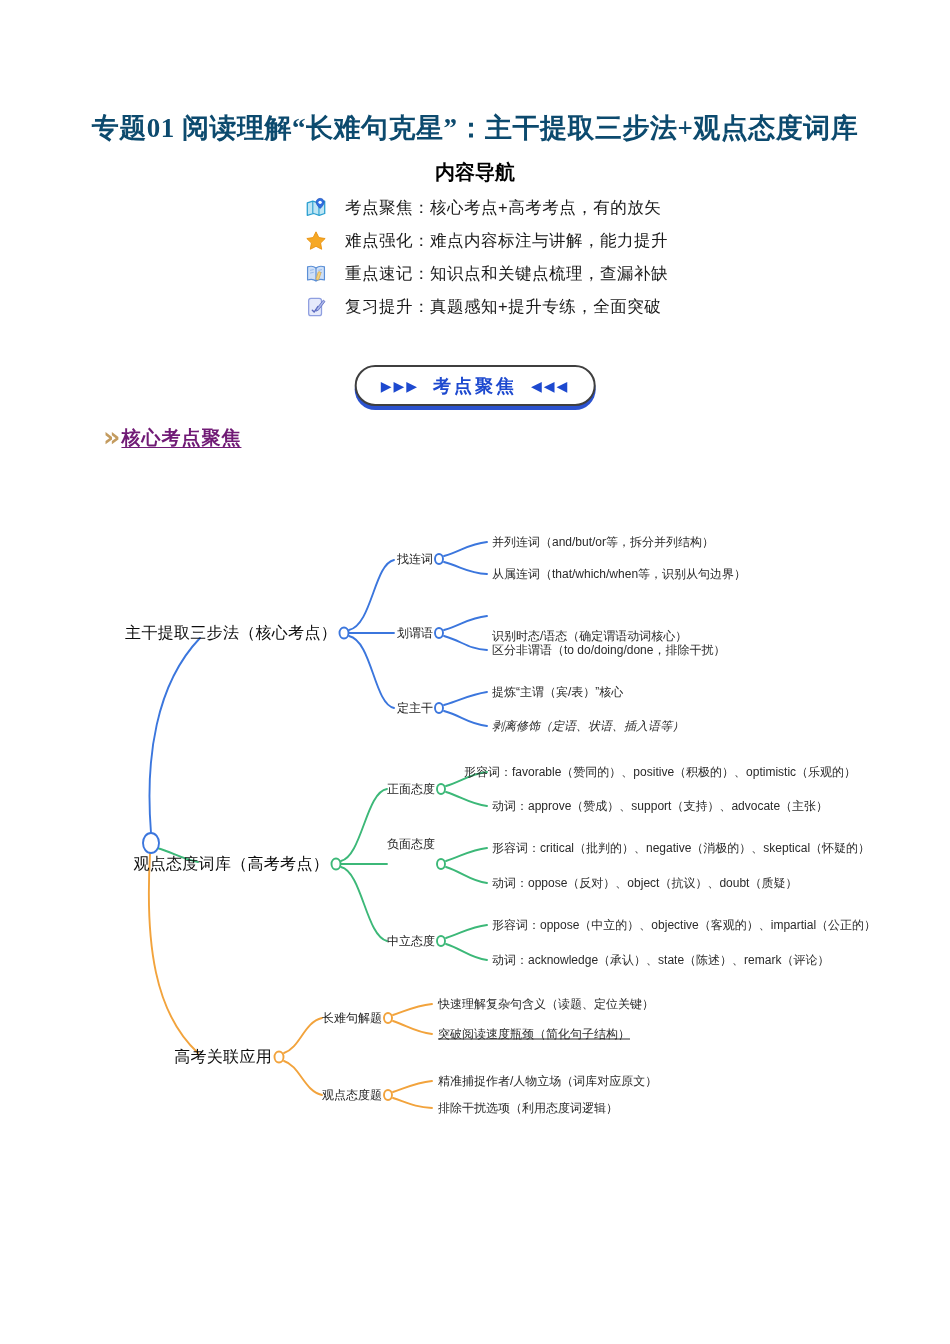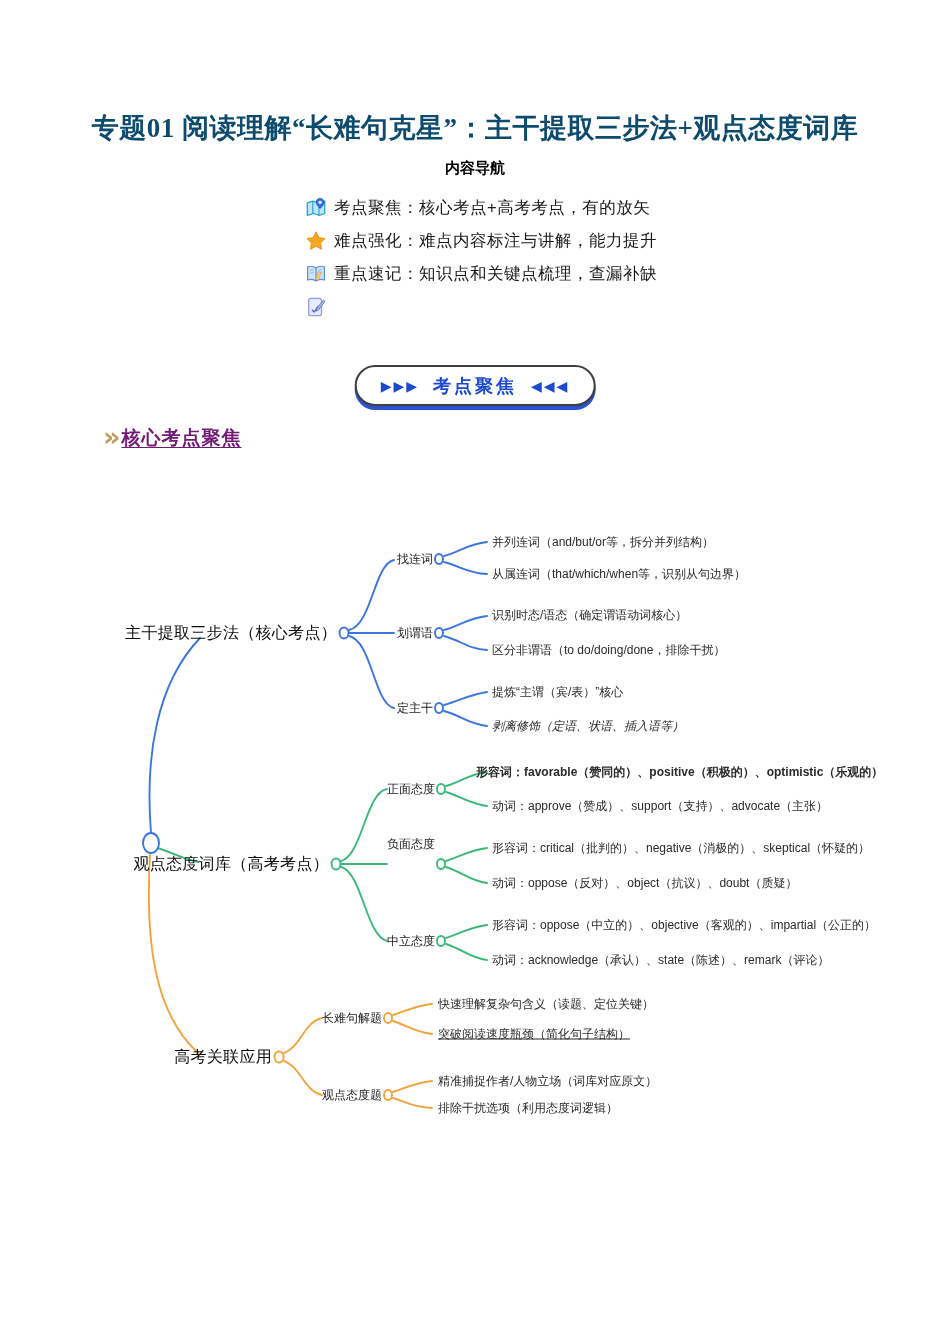--- a/index.html
+++ b/index.html
@@ -9,24 +9,24 @@
     overflow:hidden;color:#1a1a1a;
   }
   .abs{position:absolute;}
   .page-title{
     top:110px;left:0;right:0;text-align:center;
     font-size:27px;font-weight:bold;color:#0c4a6e;letter-spacing:0.5px;
     font-family:"Liberation Serif","DejaVu Serif",serif;
   }
   .nav-heading{
     top:159px;left:0;right:0;text-align:center;
-    font-size:15px;font-weight:bold;color:#000;
+    font-size:20px;font-weight:bold;color:#000;
   }
   .nav-list{top:191px;left:305px;}
-  .nav-item{display:flex;align-items:center;gap:7px;height:33px;}
+  .nav-item{display:flex;align-items:center;gap:18px;height:33px;}
   .nav-item .txt{font-size:16.5px;color:#1a1a1a;letter-spacing:0.5px;}
   .nav-icon{width:22px;height:22px;flex:0 0 22px;}
   .section-button{
     top:365px;left:50%;transform:translateX(-50%);
     height:41px;padding:0 24px;background:#fff;
     border:2.2px solid #3f3f3f;border-radius:21px;
     box-shadow:0 4px 0 0 #2b52cf;
     display:flex;align-items:center;gap:14px;box-sizing:border-box;
   }
   .section-button .arrows{color:#1d49cf;font-size:14px;letter-spacing:2px;
@@ -79,20 +79,21 @@
       <rect x="13.2" y="9.5" width="3" height="9" rx="1" transform="rotate(18 14.7 14)" fill="#f3d27c" stroke="#d9a94e" stroke-width="0.8"></rect>
     </svg>
     <span class="txt">重点速记：知识点和关键点梳理，查漏补缺</span>
   </div>
   <div class="nav-item">
     <svg class="nav-icon" viewBox="0 0 24 24">
       <rect x="4" y="2.5" width="14" height="19" rx="2.5" fill="#e6eafb" stroke="#8f9fe0" stroke-width="1.4"></rect>
       <path d="M8 15.5 L10 17.5 L14 11.5" fill="none" stroke="#5c6bc0" stroke-width="1.6" stroke-linecap="round" stroke-linejoin="round"></path>
       <path d="M12.5 14 L20 4.5 L21.8 6 L14.5 15.5 L12 16.5 Z" fill="#aab6ea" stroke="#5c6bc0" stroke-width="0.9" stroke-linejoin="round"></path>
     </svg>
+    <span class="txt">复习提升：真题感知+提升专练，全面突破</span>
   </div>
 </div>
 
 <div class="abs section-button">
   <span class="arrows">▶▶▶</span>
   <span class="lbl">考点聚焦</span>
   <span class="arrows">◀◀◀</span>
 </div>
 
 <div class="abs section-heading">
@@ -153,30 +154,30 @@
     <ellipse cx="388" cy="1095" rx="4" ry="5" fill="#fff" stroke="#f2a33c"></ellipse>
   </g>
 </svg>
 
 <div class="node-r main-label" style="right:613px;top:633px;">主干提取三步法（核心考点）</div>
 <div class="node-r sub-label" style="right:517px;top:559px;">找连词</div>
 <div class="node-r sub-label" style="right:517px;top:633px;">划谓语</div>
 <div class="node-r sub-label" style="right:517px;top:708px;">定主干</div>
 <div class="leaf" style="left:492px;top:542px;">并列连词（and/but/or等，拆分并列结构）</div>
 <div class="leaf" style="left:492px;top:574px;">从属连词（that/which/when等，识别从句边界）</div>
-<div class="leaf" style="left:492px;top:615px;text-align:right;">识别时态/语态（确定谓语动词核心）</div>
+<div class="leaf" style="left:492px;top:636px;text-align:right;">识别时态/语态（确定谓语动词核心）</div>
 <div class="leaf" style="left:492px;top:650px;">区分非谓语（to do/doing/done，排除干扰）</div>
 <div class="leaf" style="left:492px;top:692px;">提炼“主谓（宾/表）”核心</div>
 <div class="leaf" style="left:492px;top:726px;font-style:italic;">剥离修饰（定语、状语、插入语等）</div>
 
 <div class="node-r main-label" style="right:621px;top:864px;">观点态度词库（高考考点）</div>
 <div class="node-r sub-label" style="right:515px;top:789px;">正面态度</div>
 <div class="node-r sub-label" style="right:515px;top:844px;">负面态度</div>
 <div class="node-r sub-label" style="right:515px;top:941px;">中立态度</div>
-<div class="leaf" style="left:476px;top:772px;font-weight:bold;">形容词：favorable（赞同的）、positive（积极的）、optimistic（乐观的）</div>
+<div class="leaf" style="left:464px;top:772px;">形容词：favorable（赞同的）、positive（积极的）、optimistic（乐观的）</div>
 <div class="leaf" style="left:492px;top:806px;">动词：approve（赞成）、support（支持）、advocate（主张）</div>
 <div class="leaf" style="left:492px;top:848px;">形容词：critical（批判的）、negative（消极的）、skeptical（怀疑的）</div>
 <div class="leaf" style="left:492px;top:883px;">动词：oppose（反对）、object（抗议）、doubt（质疑）</div>
 <div class="leaf" style="left:492px;top:925px;">形容词：oppose（中立的）、objective（客观的）、impartial（公正的）</div>
 <div class="leaf" style="left:492px;top:960px;">动词：acknowledge（承认）、state（陈述）、remark（评论）</div>
 
 <div class="node-r main-label" style="right:678px;top:1057px;">高考关联应用</div>
 <div class="node-r sub-label" style="right:568px;top:1018px;">长难句解题</div>
 <div class="node-r sub-label" style="right:568px;top:1095px;">观点态度题</div>
 <div class="leaf" style="left:438px;top:1004px;">快速理解复杂句含义（读题、定位关键）</div>

